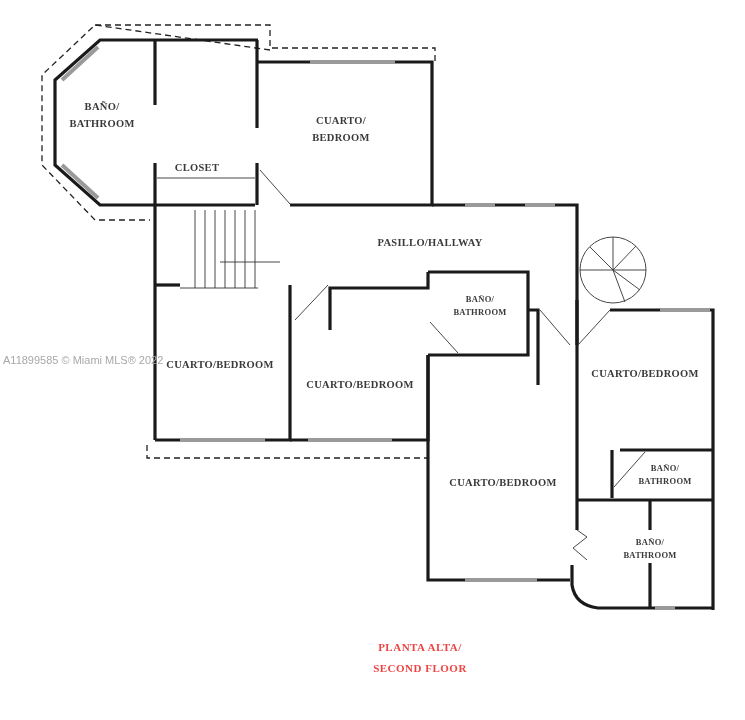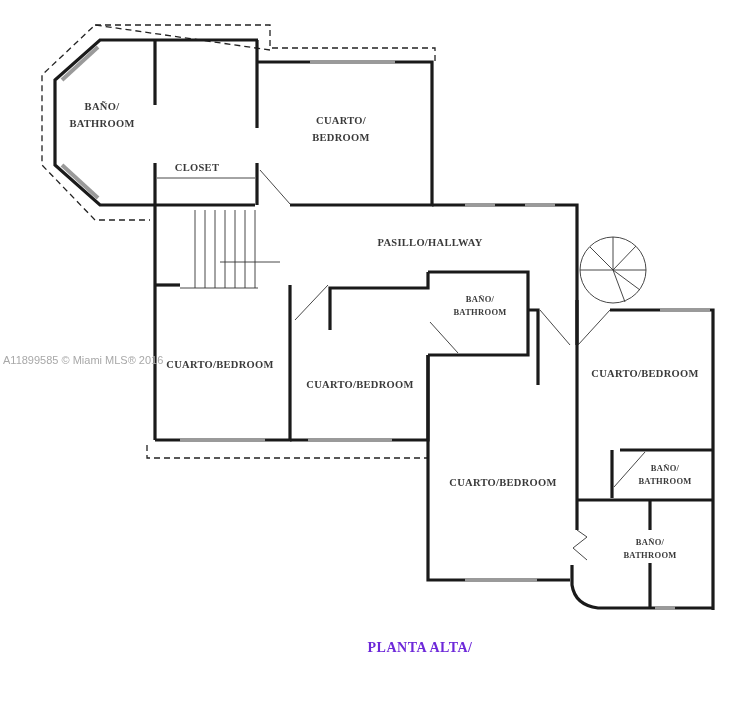--- a/index.html
+++ b/index.html
@@ -4,21 +4,21 @@
 <style>
   html, body { margin:0; padding:0; background:#ffffff; }
   body { width:745px; height:720px; position:relative; overflow:hidden; font-family:"DejaVu Sans", sans-serif; }
   svg.plan { position:absolute; left:0; top:0; }
   .wall { fill:none; stroke:#1a1a1a; stroke-width:3.2; }
   .dash { fill:none; stroke:#222; stroke-width:1.3; stroke-dasharray:6 4; }
   .win { stroke:#9a9a9a; stroke-width:4; }
   .thin { stroke:#333; stroke-width:0.9; fill:none; }
   .lbl { position:absolute; font-family:Liberation Serif, serif; font-weight:bold; color:#3a3a3a; font-size:10.5px; letter-spacing:0.3px; text-align:center; line-height:17px; white-space:nowrap; text-transform:uppercase; }
   .lbl.sm { font-size:8.5px; line-height:13px; }
-  .lbl.big { font-size:14px; line-height:21px; color:#6d28d9; letter-spacing:0.5px; }
+  .lbl.big { font-size:11px; line-height:21px; color:#ef4444; letter-spacing:0.5px; }
   .wm { position:absolute; left:3px; top:354px; font-family:"Liberation Sans", sans-serif; font-size:11px; color:#a8a8a8; white-space:nowrap; }
 </style>
 </head>
 <body>
 
 <svg class="plan" width="745" height="720" viewBox="0 0 745 720">
 
   <g>
     <polyline class="dash" points="270,50 95,25 42,75 42,165 95,220 150,220"></polyline>
     <polyline class="dash" points="95,25 270,25 270,48 435,48 435,62"></polyline>
@@ -124,17 +124,18 @@
 <div class="lbl sm" style="left:625px;top:462px;width:80px;">
   <div>Baño/</div>
   <div>Bathroom</div>
 </div>
 <div class="lbl" style="left:443px;top:474px;width:120px;">Cuarto/Bedroom</div>
 <div class="lbl sm" style="left:610px;top:536px;width:80px;">
   <div>Baño/</div>
   <div>Bathroom</div>
 </div>
 
-<div class="wm">A11899585 © Miami MLS® 2016</div>
+<div class="wm">A11899585 © Miami MLS® 2022</div>
 
 <div class="lbl big" style="left:340px;top:637px;width:160px;">
   <div>Planta Alta/</div>
+  <div>Second Floor</div>
 </div>
 
 </body></html>

